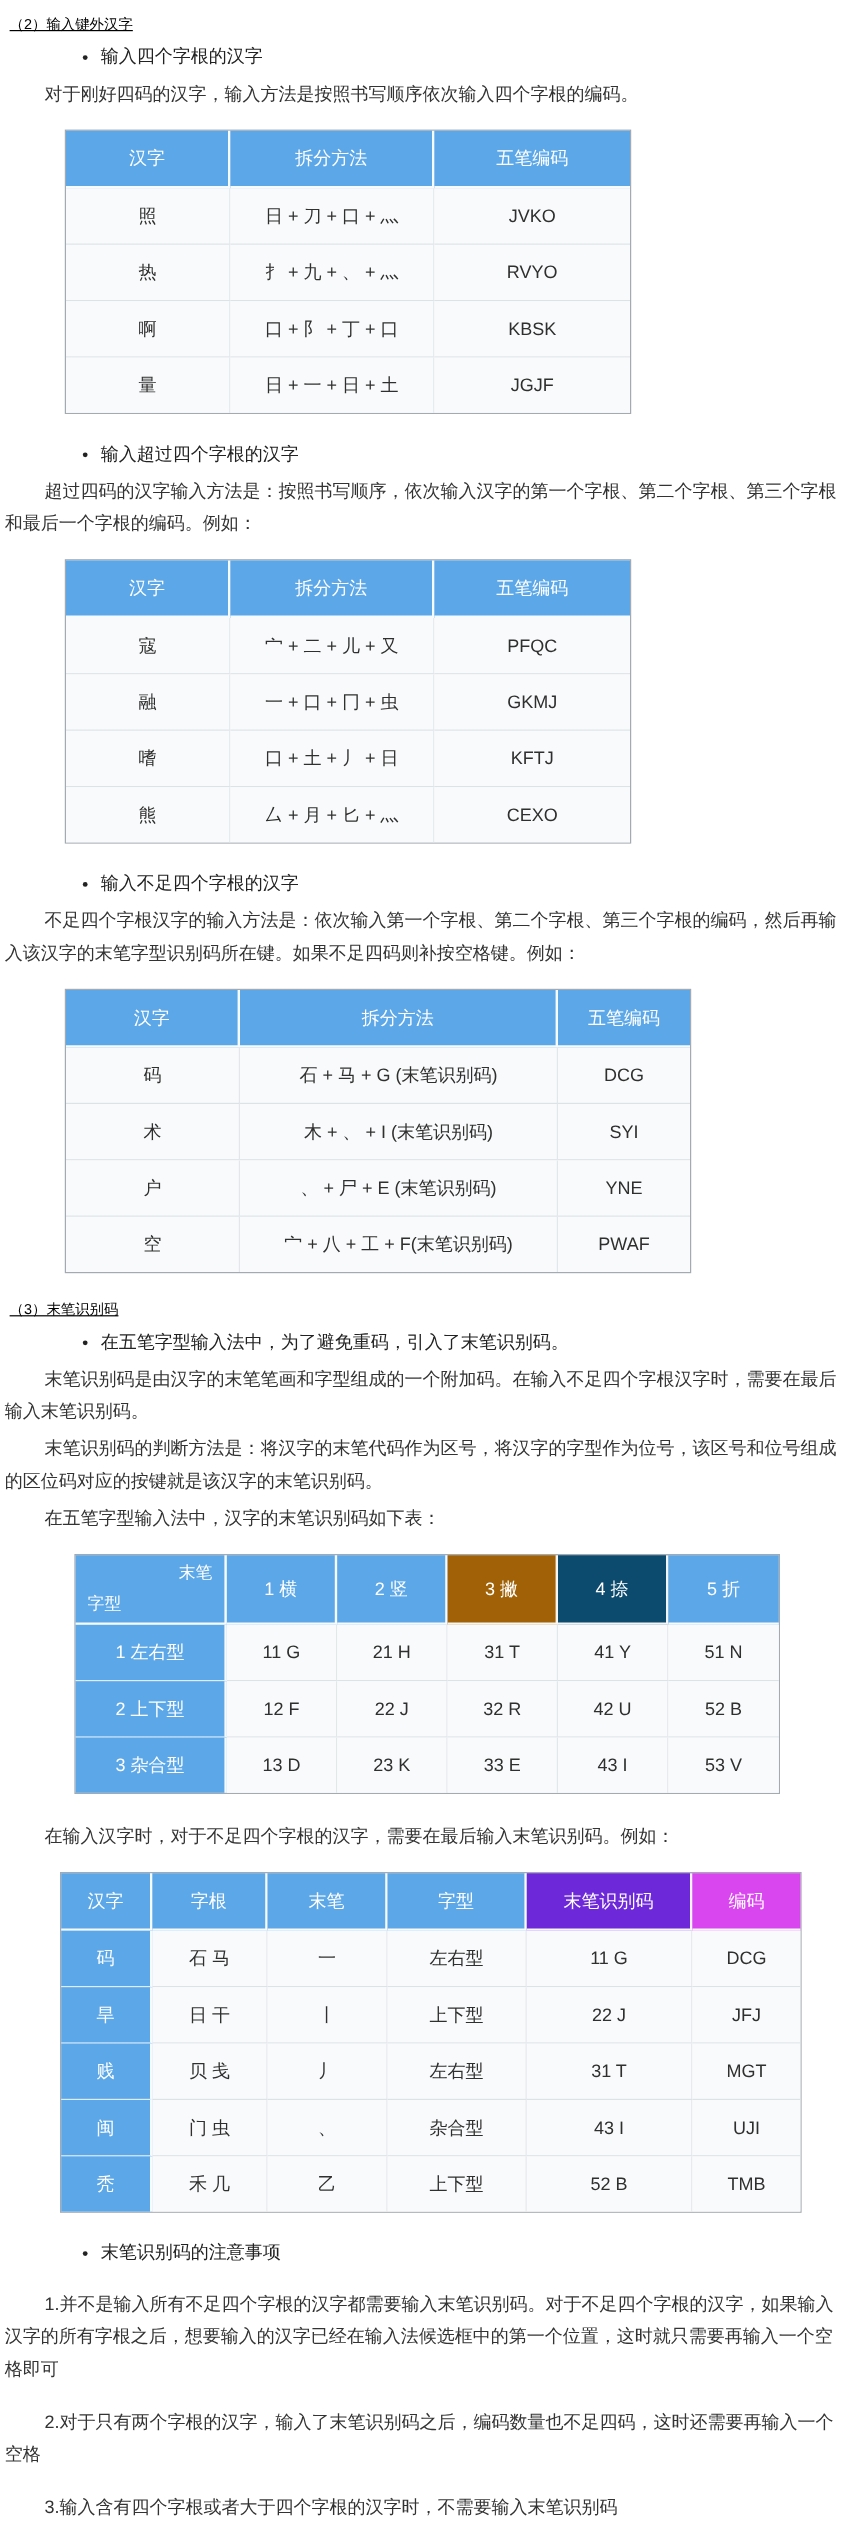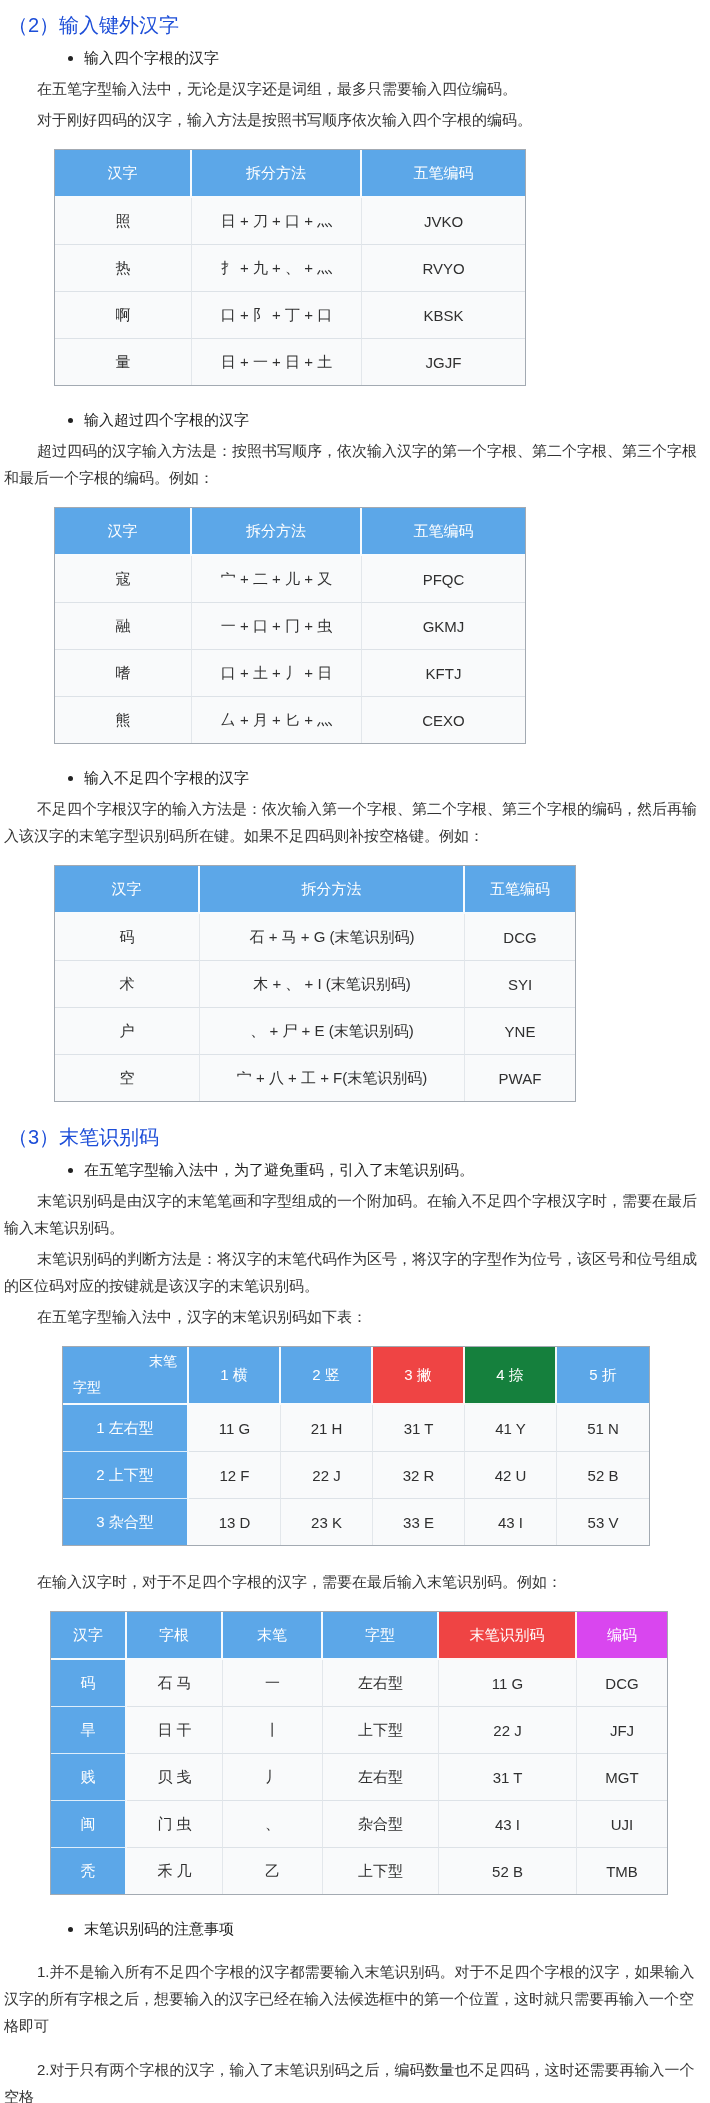--- a/index.html
+++ b/index.html
@@ -10,23 +10,24 @@
     overflow:hidden;
     box-sizing:border-box;
     padding:8px 4px 70px 4px;
     font-family:"Liberation Sans","DejaVu Sans",sans-serif;
     font-size:15px;
     color:#3a3a3a;
     background:#ffffff;
   }
   .h{
     margin:4px 0 6px 4px;
-    font-size:20px;
+    font-size:12px;
     font-weight:400;
-    color:#1d4ed8;
+    color:#000000;
+    text-decoration:underline;
   }
   ul.blist{
     list-style:disc;
     margin:7px 0 5px 0;
     padding-left:48px;
   }
   ul.blist li{
     line-height:24px;
     color:#222;
     margin-left:32px;
@@ -108,21 +109,20 @@
 <body>
 
 <div class="doc">
 
   <div class="h">（2）输入键外汉字</div>
 
   <ul class="blist">
     <li>输入四个字根的汉字</li>
   </ul>
 
-  <p class="para">在五笔字型输入法中，无论是汉字还是词组，最多只需要输入四位编码。</p>
   <p class="para">对于刚好四码的汉字，输入方法是按照书写顺序依次输入四个字根的编码。</p>
 
   <table class="tbl" id="t1">
     <colgroup>
         <col class="c1">
         <col class="c2">
         <col class="c3">
       </colgroup>
     <thead>
         <tr>
@@ -261,22 +261,22 @@
         <col class="cx">
       </colgroup>
     <thead>
       <tr>
         <th class="corner">
           <span class="c-top">末笔</span>
           <span class="c-bot">字型</span>
         </th>
         <th style="background: rgb(92, 167, 232);">1 横</th>
         <th style="background: rgb(92, 167, 232);">2 竖</th>
-        <th style="background: #ef4444;">3 撇</th>
-        <th style="background: #15803d;">4 捺</th>
+        <th style="background: #a16207;">3 撇</th>
+        <th style="background: #0c4a6e;">4 捺</th>
         <th style="background: rgb(92, 167, 232);">5 折</th>
       </tr>
     </thead>
     <tbody>
       <tr>
         <th style="background: rgb(92, 167, 232);">1 左右型</th>
         <td>11 G</td>
         <td>21 H</td>
         <td>31 T</td>
         <td>41 Y</td>
@@ -311,21 +311,21 @@
         <col class="k4">
         <col class="k5">
         <col class="k6">
       </colgroup>
     <thead>
         <tr>
           <th style="background: rgb(92, 167, 232);">汉字</th>
           <th style="background: rgb(92, 167, 232); text-align: center;">字根</th>
           <th style="background: rgb(92, 167, 232);">末笔</th>
           <th style="background: rgb(92, 167, 232);">字型</th>
-          <th style="background: #ef4444;">末笔识别码</th>
+          <th style="background: #6d28d9;">末笔识别码</th>
           <th style="background: #d946ef;">编码</th>
         </tr>
       </thead>
     <tbody>
         <tr>
           <th style="background: rgb(92, 167, 232);">码</th>
           <td>石 马</td>
           <td>一</td>
           <td>左右型</td>
           <td>11 G</td>

